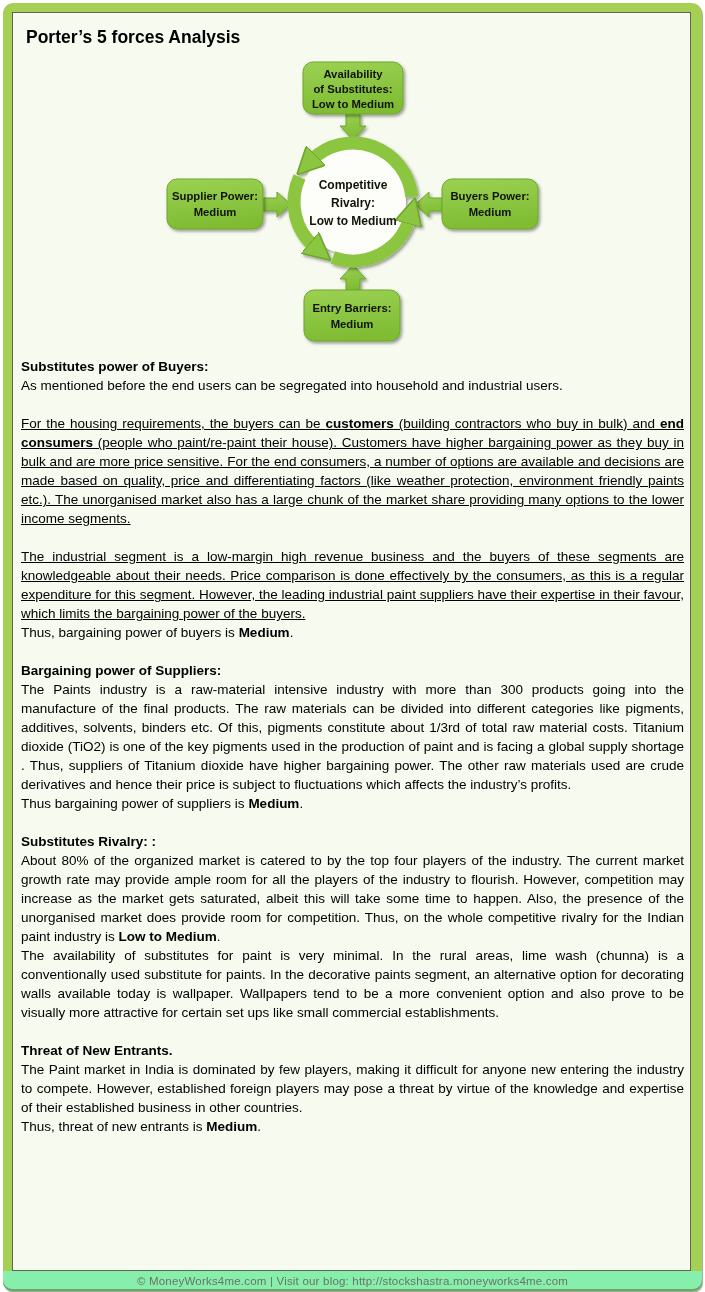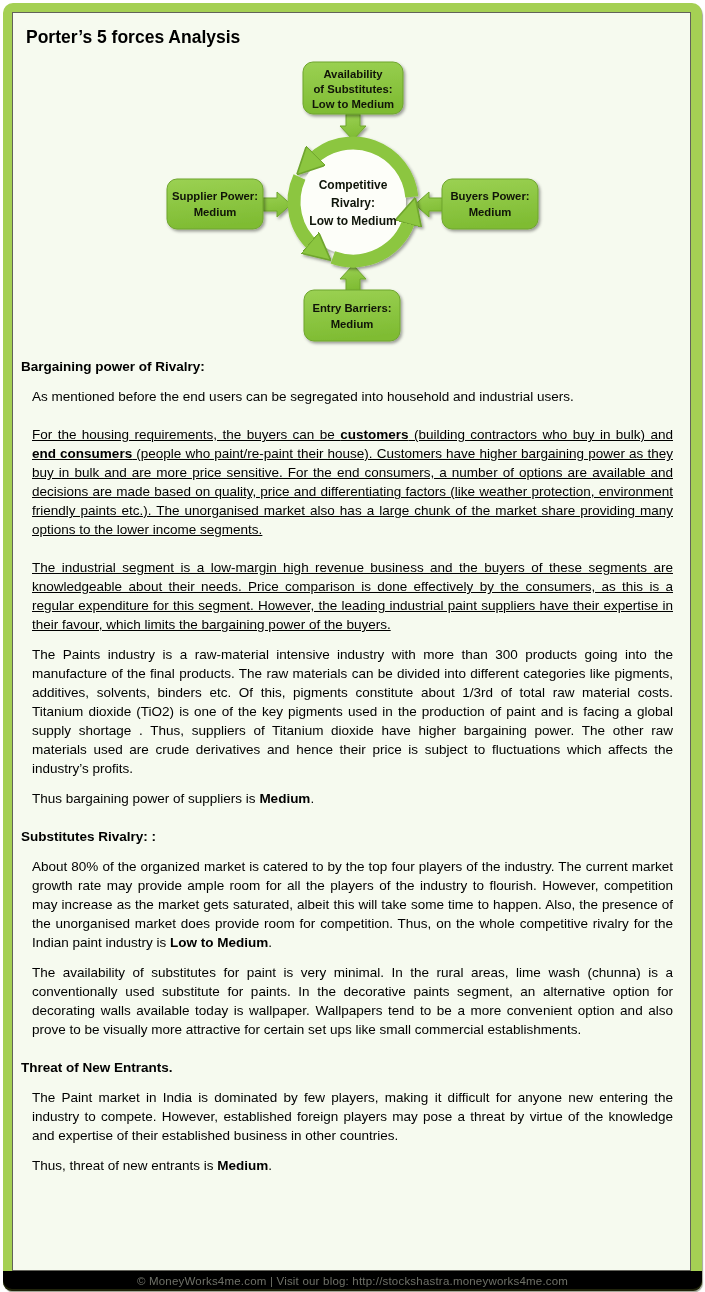--- a/index.html
+++ b/index.html
@@ -11,21 +11,21 @@
     position:absolute; left:3px; top:3px; right:3px; bottom:1px;
     background:#a5d054; border-radius:10px;
     box-shadow:1px 2px 1px rgba(90,95,70,0.55);
   }
   .content {
     position:absolute; left:12px; top:12px; width:679px; height:1259px;
     background:#f6faef; border:1px solid #62625a; box-sizing:border-box;
   }
   .footer-strip {
     position:absolute; left:3px; right:3px; bottom:1px; height:20px;
-    background:#000000; border-radius:0 0 9px 9px;
+    background:#86efac; border-radius:0 0 9px 9px;
     box-shadow:inset 0 -2px 0 rgba(70,80,25,0.45);
     display:flex; align-items:center; justify-content:center;
   }
   .footer-text { font-size:11.5px; color:#6f7168; letter-spacing:0.2px; }
   .page-title {
     position:absolute; left:26px; top:27px;
     font-size:17.5px; font-weight:bold; color:#000;
   }
   .diagram-svg { position:absolute; left:0; top:0; }
   .diagram-svg text {
@@ -33,21 +33,21 @@
     font-weight:bold; fill:#101408; text-anchor:middle;
   }
   .box-label { font-size:11.3px; }
   .center-label { font-size:12px; }
   .article {
     position:absolute; left:21px; top:357px; width:663px;
     font-size:13.5px; line-height:19px; color:#000;
   }
   .article .sec-head { font-weight:bold; margin:19px 0 0 0; }
   .article .sec-head:first-child { margin-top:0; }
-  .article p.para { margin:11px; text-align:justify; }
+  .article p.para { margin:0; text-align:justify; }
   .article p.para.space { margin-top:19px;text-decoration:underline; }
 </style>
 </head>
 <body>
 
 <div class="stage">
   <div class="frame"></div>
   <div class="content"></div>
 
   <div class="page-title">Porter’s 5 forces Analysis</div>
@@ -107,24 +107,26 @@
     </g>
 
     <g>
       <rect x="304" y="290" width="96" height="51" rx="10" fill="url(#boxGrad)" stroke="#6fa52f" stroke-width="1" filter="url(#ds)"></rect>
       <text class="box-label" x="352" y="312">Entry Barriers:</text>
       <text class="box-label" x="352" y="328">Medium</text>
     </g>
   </svg>
 
   <div class="article">
-      <div class="sec-head">Bargaining power of Rivalry:</div>
+      <div class="sec-head">Substitutes power of Buyers:</div>
       <p class="para">As mentioned before the end users can be segregated into household and industrial users.</p>
       <p class="para space">For the housing requirements, the buyers can be <b>customers</b> (building contractors who buy in bulk) and <b>end consumers</b> (people who paint/re-paint their house). Customers have higher bargaining power as they buy in bulk and are more price sensitive. For the end consumers, a number of options are available and decisions are made based on quality, price and differentiating factors (like weather protection, environment friendly paints etc.). The unorganised market also has a large chunk of the market share providing many options to the lower income segments.</p>
       <p class="para space">The industrial segment is a low-margin high revenue business and the buyers of these segments are knowledgeable about their needs. Price comparison is done effectively by the consumers, as this is a regular expenditure for this segment. However, the leading industrial paint suppliers have their expertise in their favour, which limits the bargaining power of the buyers.</p>
+      <p class="para">Thus, bargaining power of buyers is <b>Medium</b>.</p>
+      <div class="sec-head">Bargaining power of Suppliers:</div>
       <p class="para">The Paints industry is a raw-material intensive industry with more than 300 products going into the manufacture of the final products. The raw materials can be divided into different categories like pigments, additives, solvents, binders etc. Of this, pigments constitute about 1/3rd of total raw material costs. Titanium dioxide (TiO2) is one of the key pigments used in the production of paint and is facing a global supply shortage . Thus, suppliers of Titanium dioxide have higher bargaining power. The other raw materials used are crude derivatives and hence their price is subject to fluctuations which affects the industry’s profits.</p>
       <p class="para">Thus bargaining power of suppliers is <b>Medium</b>.</p>
       <div class="sec-head">Substitutes Rivalry: :</div>
       <p class="para">About 80% of the organized market is catered to by the top four players of the industry. The current market growth rate may provide ample room for all the players of the industry to flourish. However, competition may increase as the market gets saturated, albeit this will take some time to happen. Also, the presence of the unorganised market does provide room for competition. Thus, on the whole competitive rivalry for the Indian paint industry is <b>Low to Medium</b>.</p>
       <p class="para">The availability of substitutes for paint is very minimal. In the rural areas, lime wash (chunna) is a conventionally used substitute for paints. In the decorative paints segment, an alternative option for decorating walls available today is wallpaper. Wallpapers tend to be a more convenient option and also prove to be visually more attractive for certain set ups like small commercial establishments.</p>
       <div class="sec-head">Threat of New Entrants.</div>
       <p class="para">The Paint market in India is dominated by few players, making it difficult for anyone new entering the industry to compete. However, established foreign players may pose a threat by virtue of the knowledge and expertise of their established business in other countries.</p>
       <p class="para">Thus, threat of new entrants is <b>Medium</b>.</p>
     </div>
 

